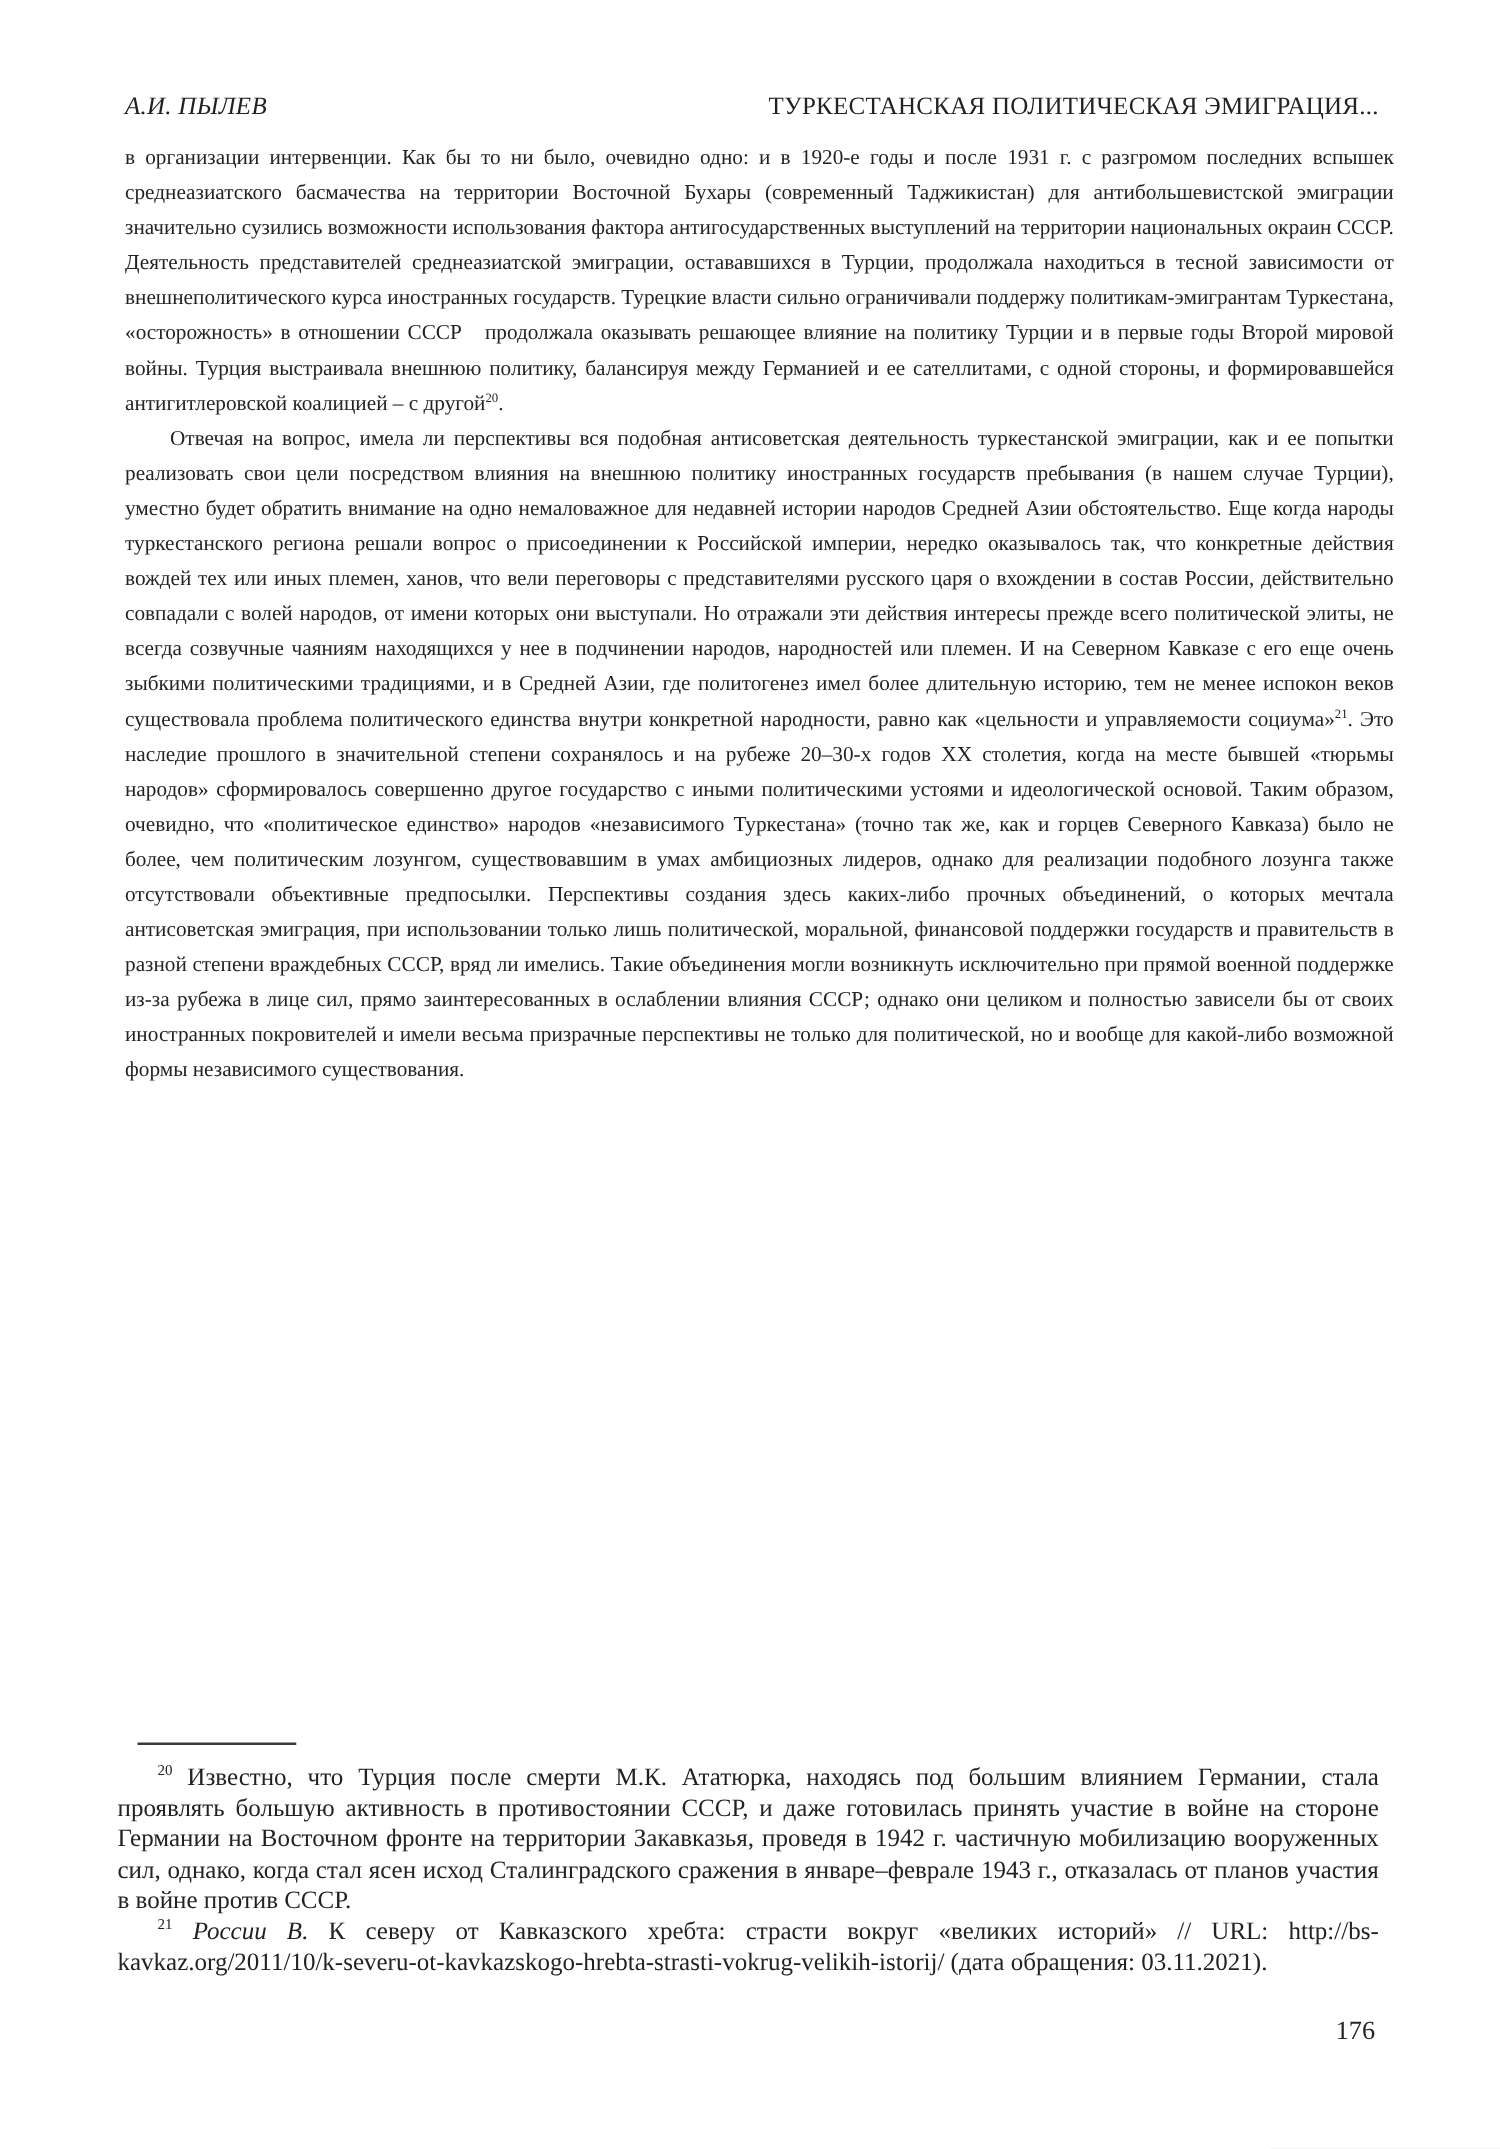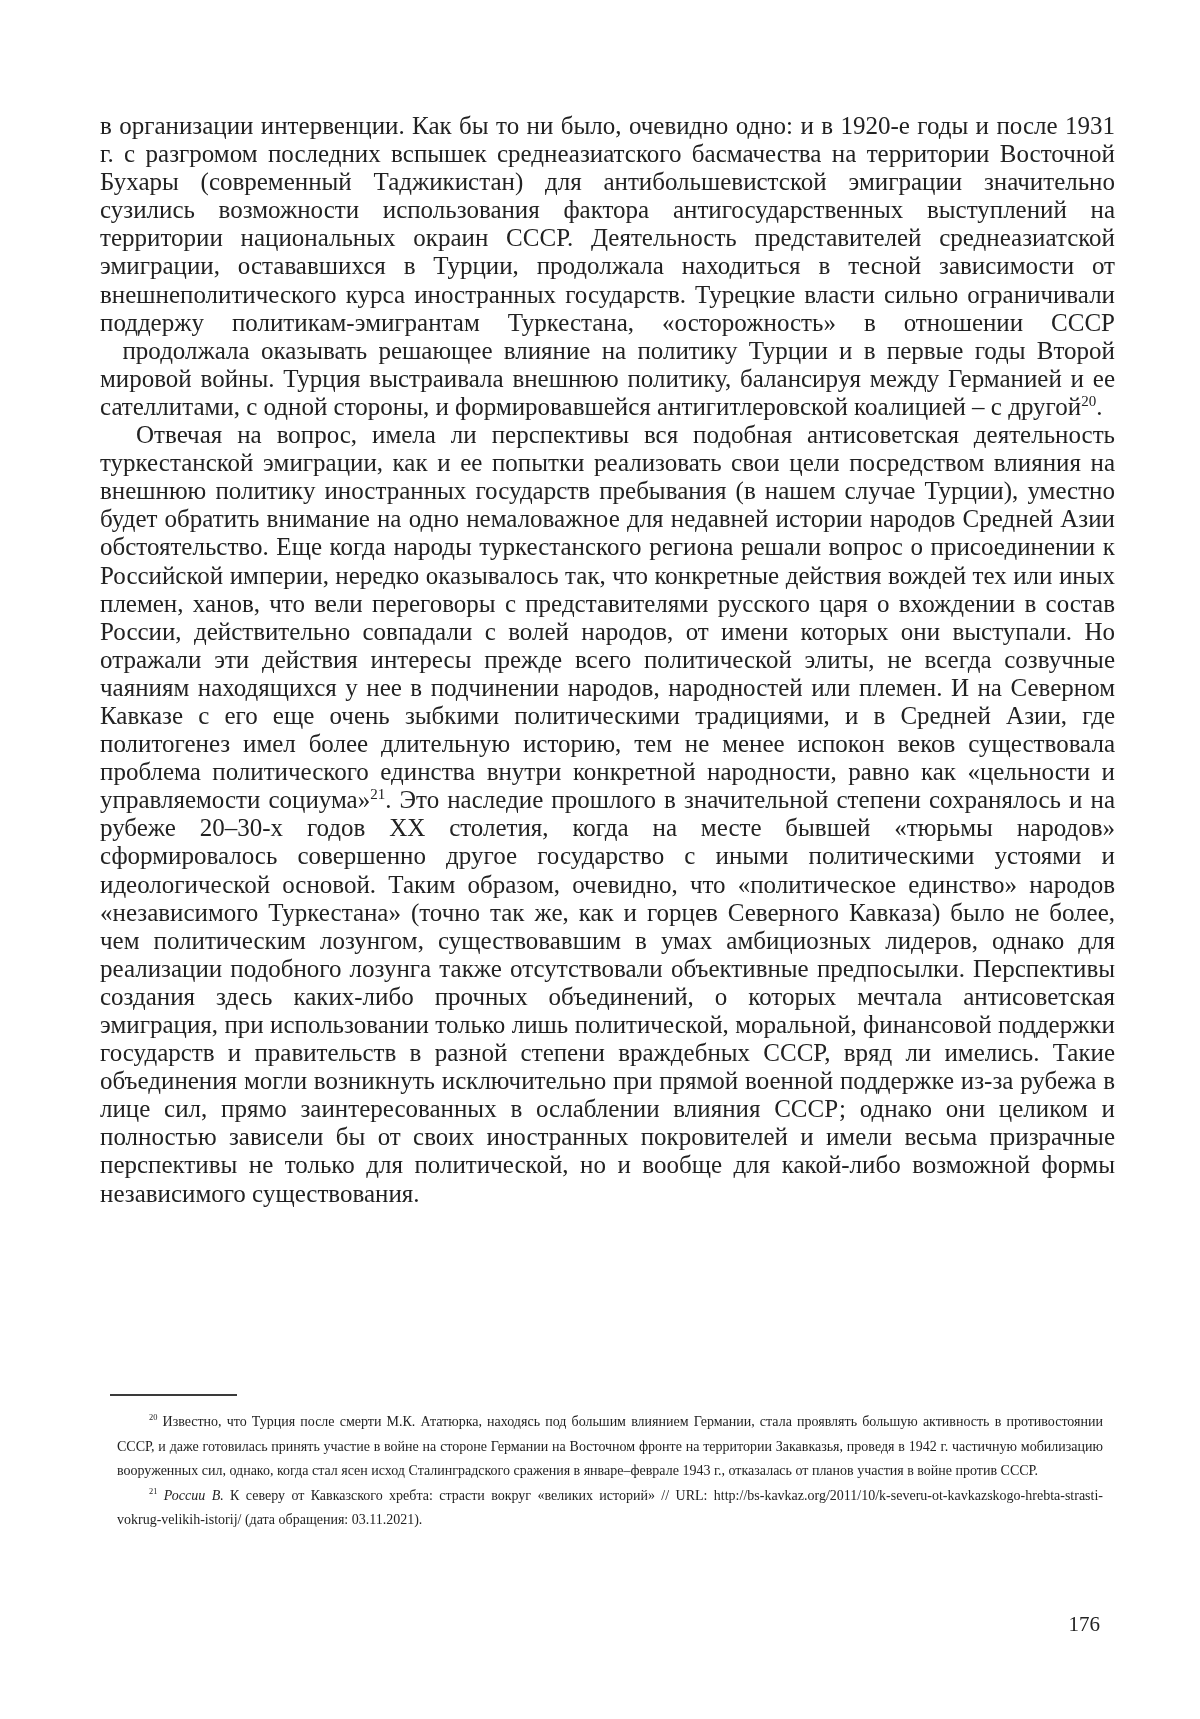--- a/index.html
+++ b/index.html
@@ -25,21 +25,21 @@
     letter-spacing: 0.2px;
     white-space: nowrap;
   }
   .running-head .author { font-style: italic; }
   .running-head .title  { font-style: normal; }
   .body-text {
     position: absolute;
     top: 112px;
     left: 100px;
     right: 85px;
-    font-size: 25px;
+    font-size: 17px;
     line-height: 28.1px;
     text-align: justify;
   }
   .body-text p { margin: 0; padding: 0; }
   .body-text p.indented { text-indent: 36px; }
   sup.fn-ref {
     font-size: 0.6em;
     line-height: 0;
     vertical-align: super;
   }
@@ -47,40 +47,44 @@
     position: absolute;
     top: 1394px;
     left: 110px;
     width: 127px;
     height: 0;
     border-top: 2px solid #3a3a3a;
   }
   .footnotes {
     position: absolute;
     top: 1410px;
-    left: 117px;
+    left: 94px;
     right: 97px;
-    font-size: 14px;
+    font-size: 20px;
     line-height: 24.6px;
     text-align: justify;
   }
   .footnotes p { margin: 0; padding: 0; text-indent: 32px; }
   .fn-author { font-style: italic; }
   .page-number {
     position: absolute;
     top: 1612px;
     right: 100px;
     font-size: 21px;
   }
 </style>
 </head>
 <body>
 
 <div class="page">
 
+  <div class="running-head">
+    <span class="author">А.И. ПЫЛЕВ</span>
+    <span class="title">ТУРКЕСТАНСКАЯ ПОЛИТИЧЕСКАЯ ЭМИГРАЦИЯ...</span>
+  </div>
 
   <div class="body-text">
     <p class="continued"><span>в организации интервенции. Как бы то ни было, очевидно одно: и в 1920-е годы и после 1931 г. с разгромом последних вспышек среднеазиатского басмачества на территории Восточной Бухары (современный Таджикистан) для антибольшевистской эмиграции значительно сузились возможности использования фактора антигосударственных выступлений на территории национальных окраин СССР. Деятельность представителей среднеазиатской эмиграции, остававшихся в Турции, продолжала находиться в тесной зависимости от внешнеполитического курса иностранных государств. Турецкие власти сильно ограничивали поддержу политикам-эмигрантам Туркестана, «осторожность» в отношении СССР &nbsp;&nbsp;продолжала оказывать решающее влияние на политику Турции и в первые годы Второй мировой войны. Турция выстраивала внешнюю политику, балансируя между Германией и ее сателлитами, с одной стороны, и формировавшейся антигитлеровской коалицией – с другой</span><sup class="fn-ref">20</sup><span>.</span></p>
     <p class="indented"><span>Отвечая на вопрос, имела ли перспективы вся подобная антисоветская деятельность туркестанской эмиграции, как и ее попытки реализовать свои цели посредством влияния на внешнюю политику иностранных государств пребывания (в нашем случае Турции), уместно будет обратить внимание на одно немаловажное для недавней истории народов Средней Азии обстоятельство. Еще когда народы туркестанского региона решали вопрос о присоединении к Российской империи, нередко оказывалось так, что конкретные действия вождей тех или иных племен, ханов, что вели переговоры с представителями русского царя о вхождении в состав России, действительно совпадали с волей народов, от имени которых они выступали. Но отражали эти действия интересы прежде всего политической элиты, не всегда созвучные чаяниям находящихся у нее в подчинении народов, народностей или племен. И на Северном Кавказе с его еще очень зыбкими политическими традициями, и в Средней Азии, где политогенез имел более длительную историю, тем не менее испокон веков существовала проблема политического единства внутри конкретной народности, равно как «цельности и управляемости социума»</span><sup class="fn-ref">21</sup><span>. Это наследие прошлого в значительной степени сохранялось и на рубеже 20–30-х годов XX столетия, когда на месте бывшей «тюрьмы народов» сформировалось совершенно другое государство с иными политическими устоями и идеологической основой. Таким образом, очевидно, что «политическое единство» народов «независимого Туркестана» (точно так же, как и горцев Северного Кавказа) было не более, чем политическим лозунгом, существовавшим в умах амбициозных лидеров, однако для реализации подобного лозунга также отсутствовали объективные предпосылки. Перспективы создания здесь каких-либо прочных объединений, о которых мечтала антисоветская эмиграция, при использовании только лишь политической, моральной, финансовой поддержки государств и правительств в разной степени враждебных СССР, вряд ли имелись. Такие объединения могли возникнуть исключительно при прямой военной поддержке из-за рубежа в лице сил, прямо заинтересованных в ослаблении влияния СССР; однако они целиком и полностью зависели бы от своих иностранных покровителей и имели весьма призрачные перспективы не только для политической, но и вообще для какой-либо возможной формы независимого существования.</span></p>
   </div>
 
   <div class="footnote-rule"></div>
 
   <div class="footnotes">
     <p><sup class="fn-ref">20</sup><span> Известно, что Турция после смерти М.К. Ататюрка, находясь под большим влиянием Германии, стала проявлять большую активность в противостоянии СССР, и даже готовилась принять участие в войне на стороне Германии на Восточном фронте на территории Закавказья, проведя в 1942 г. частичную мобилизацию вооруженных сил, однако, когда стал ясен исход Сталинградского сражения в январе–феврале 1943 г., отказалась от планов участия в войне против СССР.</span></p>

